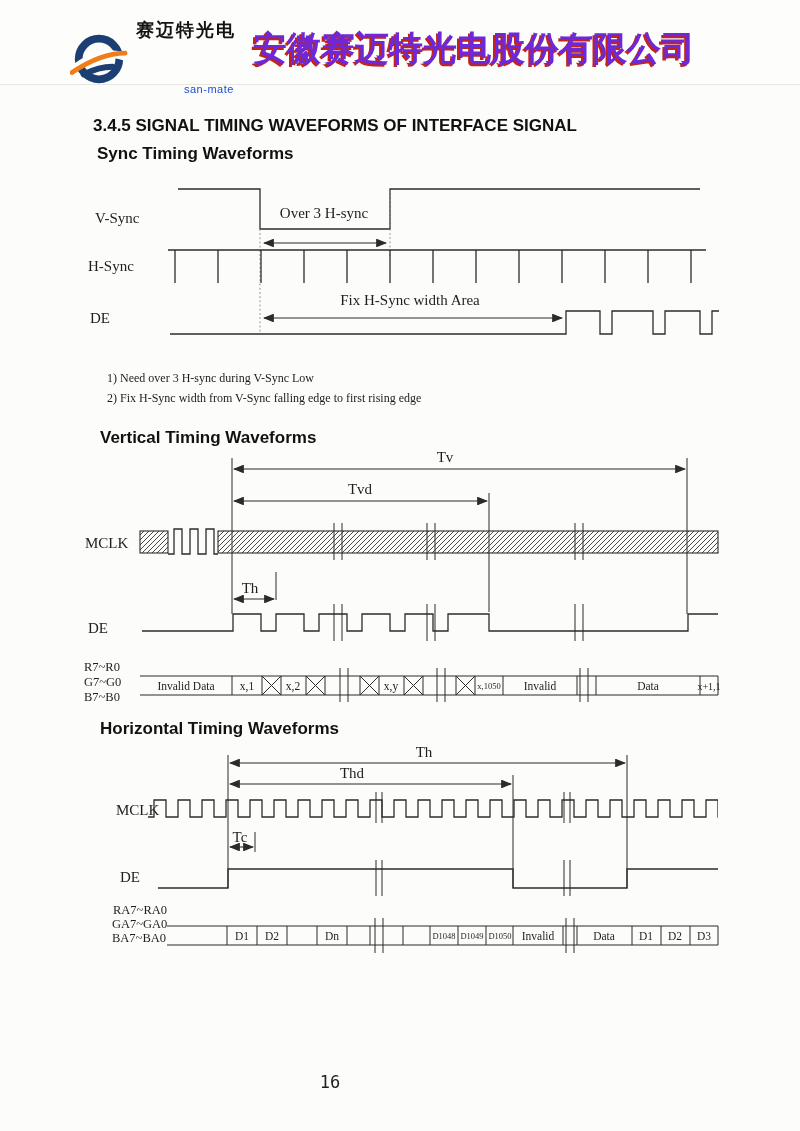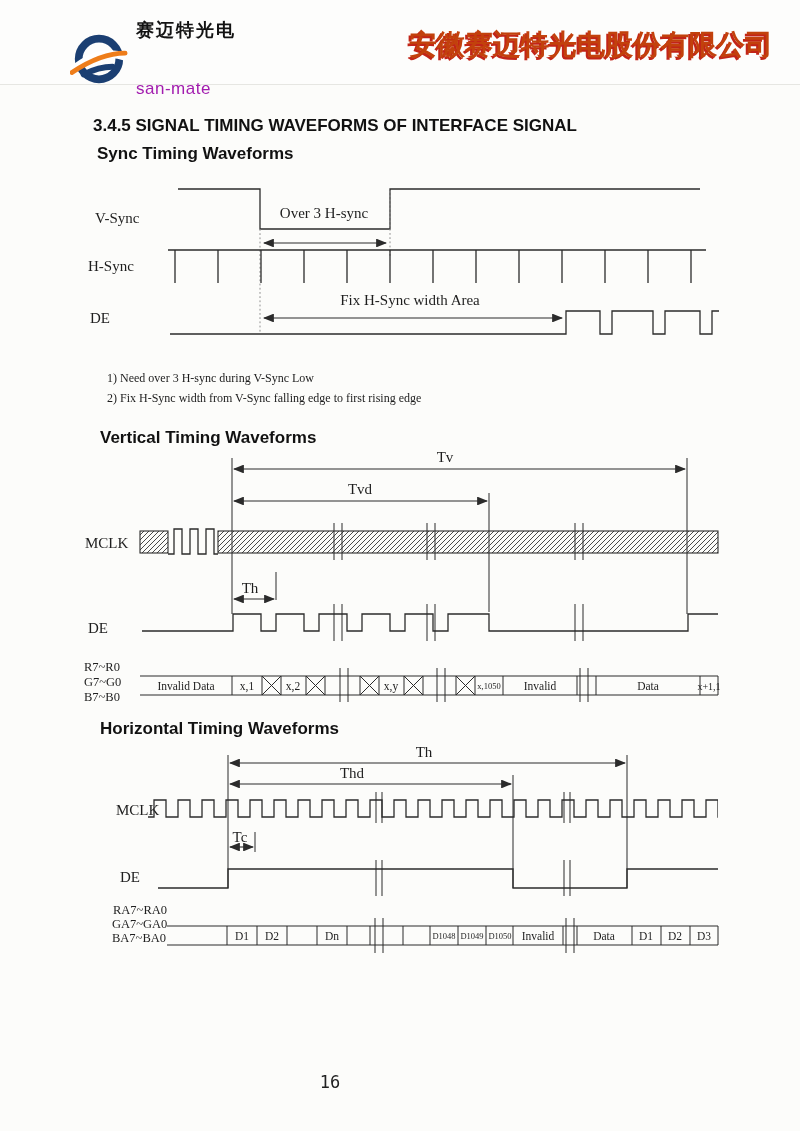--- a/index.html
+++ b/index.html
@@ -13,26 +13,26 @@
     position:absolute; left:0; top:0; width:800px; height:84px;
     border-bottom:1px solid #e6e6e2; background:#fdfdfc;
   }
   .logo-wrap { position:absolute; left:70px; top:20px; display:flex; align-items:center; }
   .logo-emblem { width:58px; height:58px; }
   .logo-text { margin-left:8px; display:flex; flex-direction:column; justify-content:center;gap:40px; }
   .logo-cn {
     font-size:18px; font-weight:bold; color:#131313; letter-spacing:2px;
     font-family:"Liberation Sans", sans-serif; line-height:20px;
   }
-  .logo-en { font-size:17px; color:#a21caf; line-height:18px; letter-spacing:0.5px; }
+  .logo-en { font-size:11px; color:#1d4ed8; line-height:18px; letter-spacing:0.5px;margin-left:48px; }
   .company-title {
     position:absolute; left:253px; top:26px; width:520px;
-    font-size:28px; font-weight:bold; color:#c2410c; letter-spacing:0px;
+    font-size:34px; font-weight:bold; color:#6d28d9; letter-spacing:0px;
     text-shadow:-2px 2px 0 #c22418;
-    font-family:"Liberation Sans", sans-serif; white-space:nowrap;text-align:right;
+    font-family:"Liberation Sans", sans-serif; white-space:nowrap;
   }
   
   .h-sec {
     position:absolute; font-weight:bold; color:#111; font-size:17px;
     font-family:"Liberation Sans", sans-serif; white-space:nowrap;
   }
   #title345   { left:93px;  top:116px; }
   #syncHead   { left:97px;  top:144px;text-align:right; }
   #vertHead   { left:100px; top:428px; }
   #horizHead  { left:100px; top:719px; }

